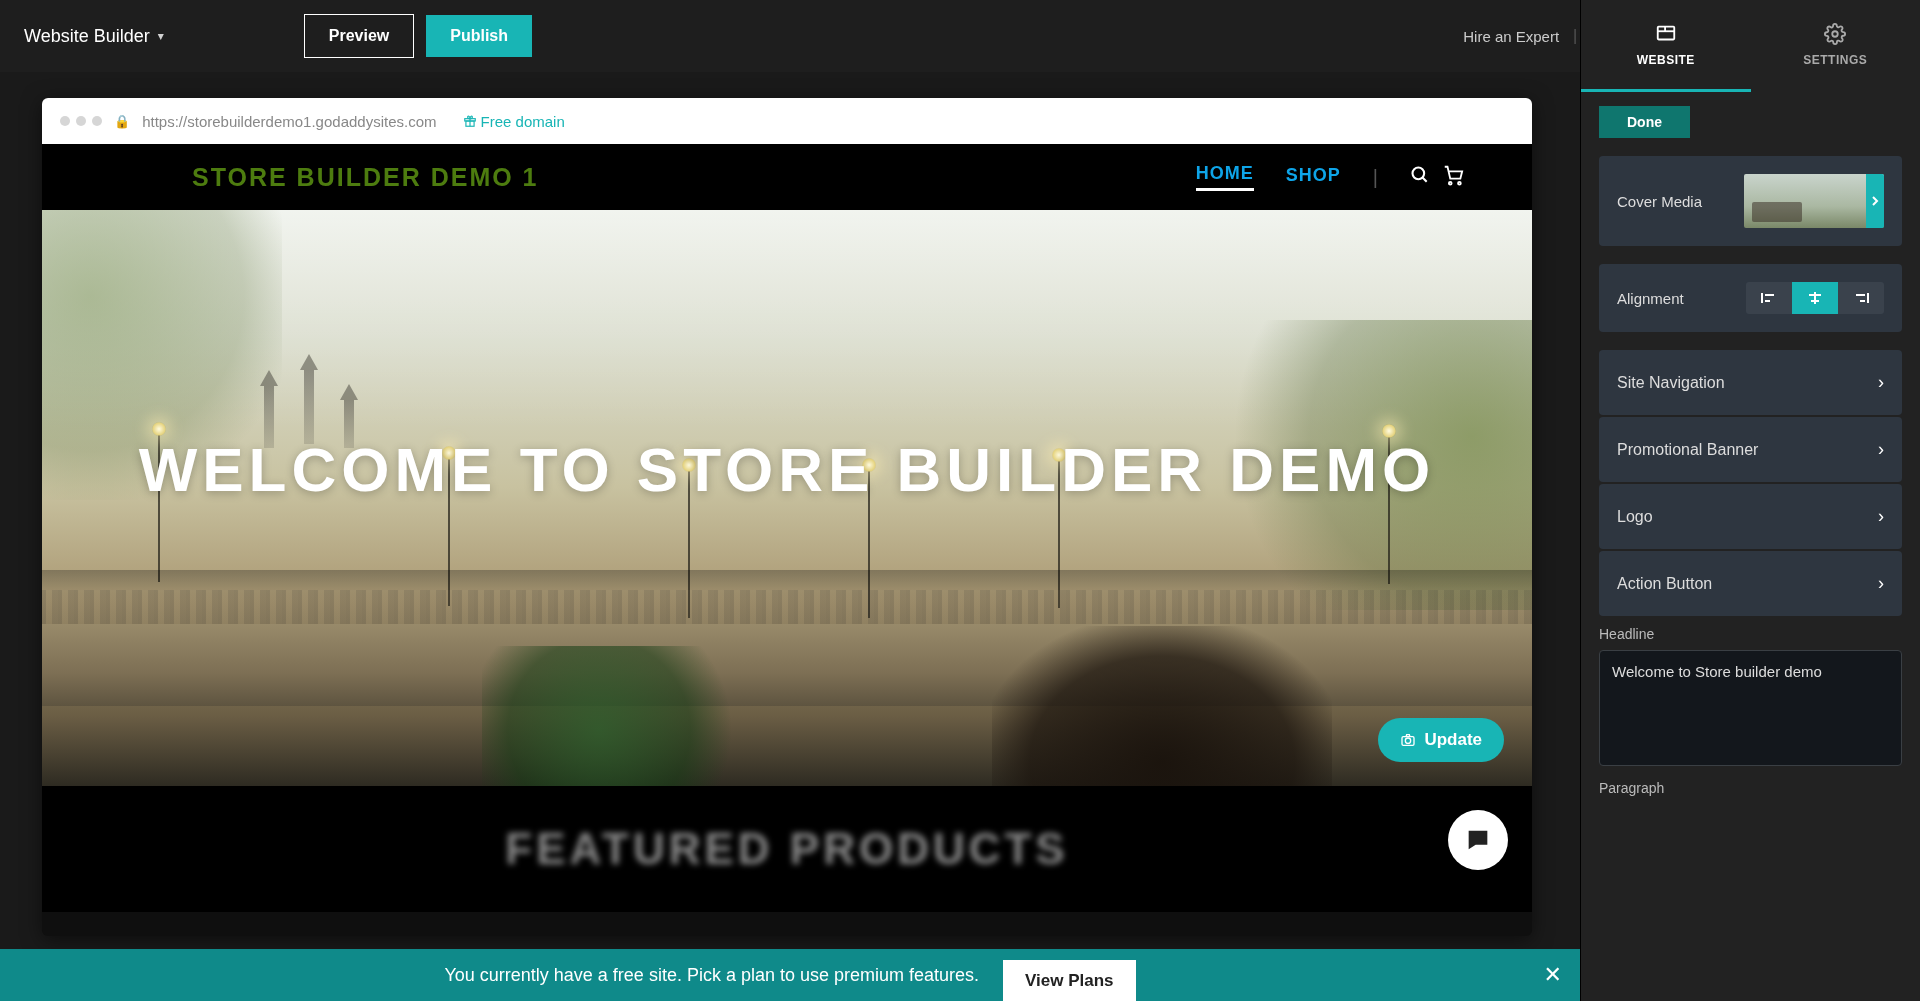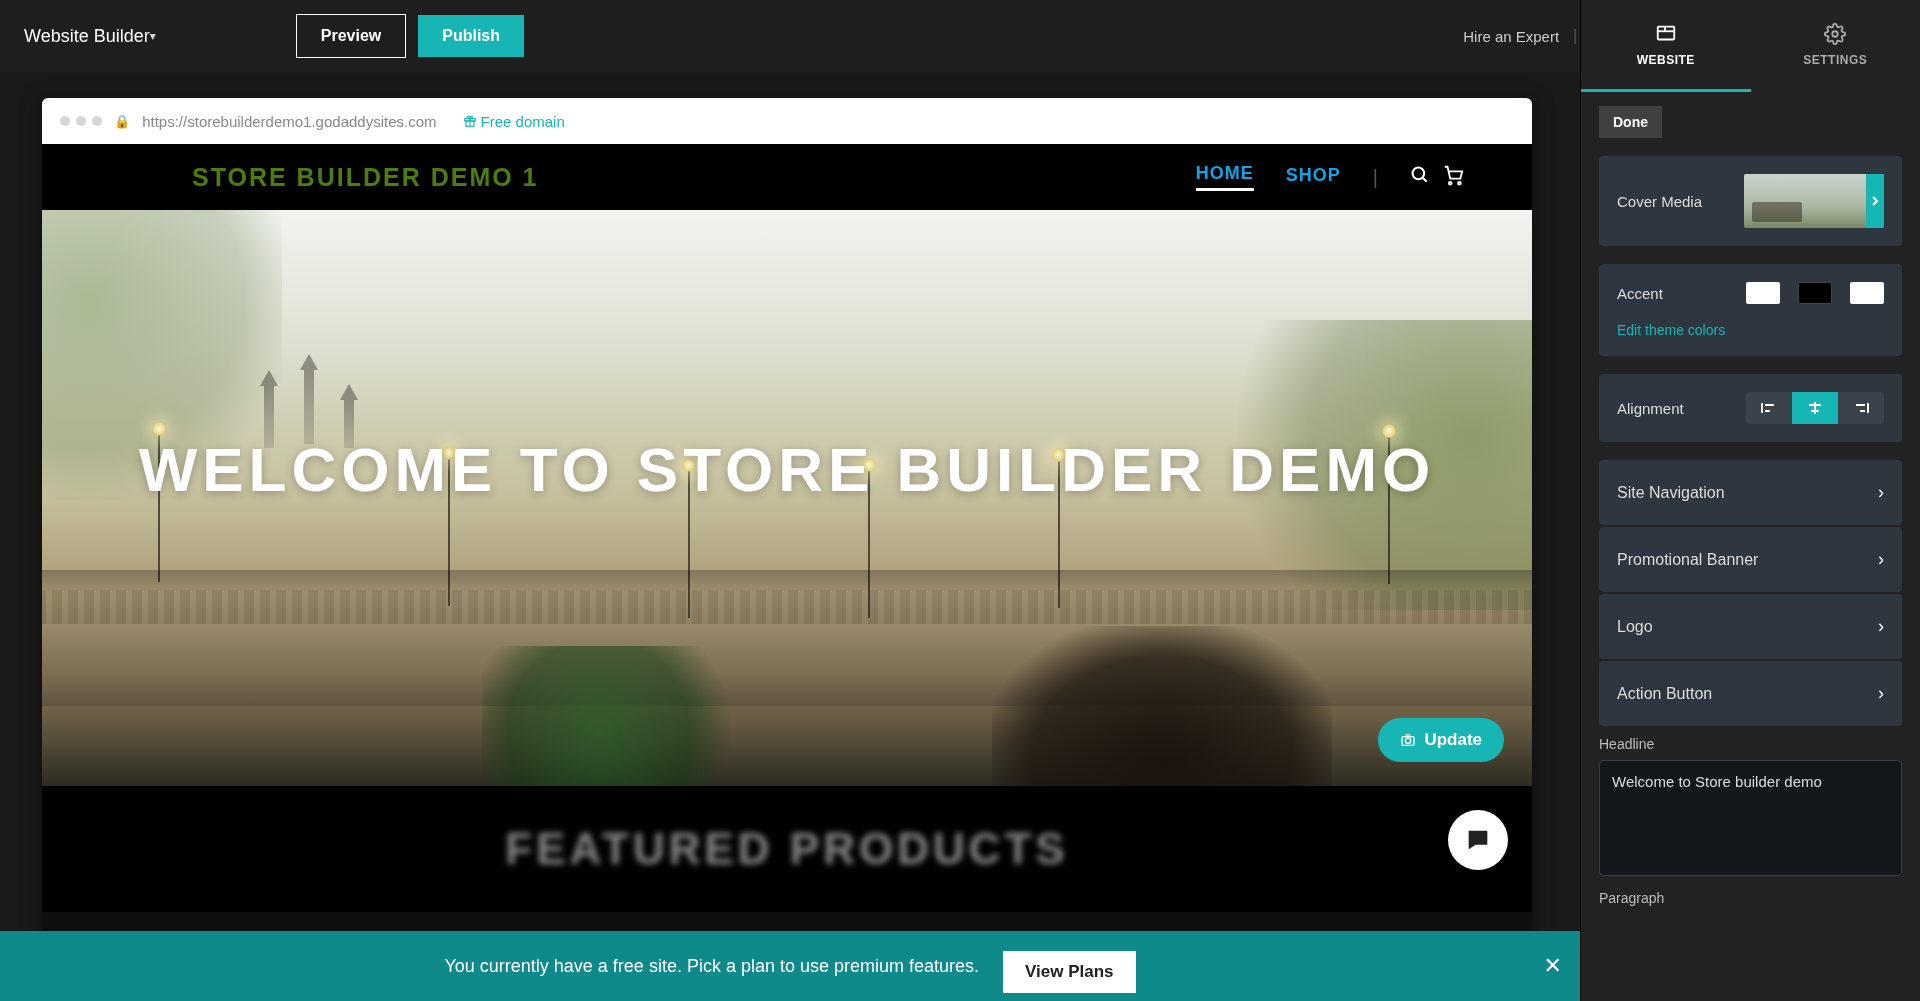--- a/index.html
+++ b/index.html
@@ -1,38 +1,38 @@
 <!DOCTYPE html>
 <html><head>
 <meta charset="utf-8">
 <style>
 * { margin: 0; padding: 0; box-sizing: border-box; }
 body { font-family: -apple-system, BlinkMacSystemFont, "Segoe UI", Arial, sans-serif; background: #1a1a1a; color: #fff; width: 1920px; height: 1001px; overflow: hidden; position: relative; }
 
 
 .topbar { height: 72px; background: #1e1e1e; display: flex; align-items: center; padding: 0 24px; }
-.brand { display: flex; align-items: center; gap: 0; font-size: 18px; font-weight: 500; margin-right: 140px; }
+.brand { display: flex; align-items: center; gap: 8px; font-size: 18px; font-weight: 500; margin-right: 140px; }
 .brand-caret { font-size: 12px; opacity: .8; }
 .preview-btn { border: 1px solid #fff; background: transparent; color: #fff; padding: 12px 24px; font-size: 16px; font-weight: 600; cursor: pointer; margin-right: 12px; }
 .publish-btn { border: none; background: #18b5b5; color: #fff; padding: 12px 24px; font-size: 16px; font-weight: 600; cursor: pointer; }
 .topbar-spacer { flex: 1; }
 .top-link { color: #ccc; font-size: 15px; text-decoration: none; }
 .top-sep { color: #555; margin: 0 14px; }
 .next-steps-btn { border: 1px solid #555; background: transparent; color: #fff; padding: 10px 20px; font-size: 16px; font-weight: 600; cursor: pointer; display: flex; align-items: center; gap: 10px; margin-left: 24px; margin-right: 48px; }
 
 
 .right-panel { position: absolute; right: 0; top: 0; width: 340px; height: 100%; background: #222; border-left: 1px solid #000; display: flex; flex-direction: column; overflow-y: auto; }
 .panel-tabs { display: flex; height: 92px; }
 .panel-tab { flex: 1; display: flex; flex-direction: column; align-items: center; justify-content: center; gap: 8px; cursor: pointer; color: #aaa; font-size: 12px; font-weight: 600; letter-spacing: .5px; border-bottom: 3px solid transparent; }
 .panel-tab.active { color: #fff; border-bottom-color: #18b5b5; }
 .panel-tab svg { width: 22px; height: 22px; }
 .theme-circle { width: 20px; height: 20px; border-radius: 50%; background: conic-gradient(#ff4d4d, #ffd24d, #4dff7a, #4dd2ff, #7a4dff, #ff4dd2, #ff4d4d); border: 1px solid #666; }
 
 .panel-body { padding: 14px 18px 40px; }
-.done-btn { background: #404040; color: #fff; border: none; padding: 8px 14px; font-size: 14px; font-weight: 600; cursor: pointer; margin-bottom: 18px; }
+.done-btn { background: #0f766e; color: #fff; border: none; padding: 8px 28px; font-size: 14px; font-weight: 600; cursor: pointer; margin-bottom: 18px; }
 .card { background: #2e3640; border-radius: 4px; margin-bottom: 18px; }
 .card-row { display: flex; align-items: center; justify-content: space-between; padding: 18px; }
 .card-label { font-size: 15px; color: #ddd; }
 .cover-thumb-wrap { position: relative; width: 140px; height: 54px; }
 .cover-thumb { width: 140px; height: 54px; background: linear-gradient(to bottom, #c9d4cc 0%, #aab8a2 60%, #7a8868 100%); border-radius: 2px; position: relative; overflow: hidden; }
 .cover-thumb::after { content: ""; position: absolute; left: 8px; top: 28px; width: 50px; height: 20px; background: rgba(60,50,40,.55); border-radius: 2px; }
 .cover-arrow { position: absolute; right: 0; top: 50%; transform: translateY(-50%); width: 18px; height: 54px; background: #18b5b5; display: flex; align-items: center; justify-content: center; border-radius: 0 2px 2px 0; }
 .swatches { display: flex; gap: 18px; }
 .swatch { width: 34px; height: 22px; border-radius: 2px; cursor: pointer; }
 .sw1 { background: #fff; }
@@ -83,21 +83,21 @@
 .spire { position: absolute; top: 176px; width: 10px; height: 62px; background: linear-gradient(to bottom, rgba(80,78,70,.55), rgba(80,78,70,.2)); }
 .spire::before { content:""; position:absolute; left:-4px; top:-16px; width:0; height:0; border-left:9px solid transparent; border-right:9px solid transparent; border-bottom:16px solid rgba(80,78,70,.55); }
 .hero-headline { position: absolute; left: 0; width: 100%; top: 224px; text-align: center; font-size: 62px; font-weight: 900; letter-spacing: 5px; color: #fff; text-shadow: 0 2px 10px rgba(0,0,0,.25); }
 .update-btn { position: absolute; right: 28px; bottom: 24px; background: #18b5b5; color: #fff; border: none; border-radius: 24px; padding: 12px 22px; font-size: 17px; font-weight: 600; cursor: pointer; display: flex; align-items: center; gap: 8px; }
 
 .featured { height: 126px; background: #000; display: flex; align-items: center; justify-content: center; position: relative; }
 .featured .title { font-size: 44px; font-weight: 900; letter-spacing: 4px; color: #888; filter: blur(3px); }
 .chat-fab { position: absolute; right: 24px; top: 24px; width: 60px; height: 60px; border-radius: 50%; background: #fff; display: flex; align-items: center; justify-content: center; cursor: pointer; box-shadow: 0 3px 10px rgba(0,0,0,.4); }
 
 
-.bottom-banner { position: absolute; left: 0; bottom: 0; width: 1580px; height: 70px; background: #0f8a8a; display: flex; align-items: center; justify-content: center; gap: 24px; }
+.bottom-banner { position: absolute; left: 0; bottom: 0; width: 1580px; height: 52px; background: #0f8a8a; display: flex; align-items: center; justify-content: center; gap: 24px; }
 .banner-text { font-size: 18px; font-weight: 500; }
 .view-plans-btn { background: #fff; color: #222; border: none; padding: 11px 22px; font-size: 17px; font-weight: 600; cursor: pointer; margin-top: 12px; }
 .banner-close { position: absolute; right: 18px; top: 50%; transform: translateY(-50%); color: #fff; font-size: 22px; cursor: pointer; background: none; border: none; }
 </style>
 </head>
 <body>
 
 <div class="topbar">
   <div class="brand">
     <span>Website Builder</span>
@@ -149,31 +149,20 @@
           <div class="cover-thumb"></div>
           <div class="cover-arrow">
             <svg width="8" height="12" viewBox="0 0 8 12" fill="none" stroke="#fff" stroke-width="2">
                 <polyline points="2,2 6,6 2,10"></polyline>
               </svg>
           </div>
         </div>
       </div>
     </div>
 
-    <div class="card">
-      <div class="card-row">
-        <span class="card-label">Accent</span>
-        <div class="swatches">
-          <div class="swatch sw1"></div>
-          <div class="swatch sw2"></div>
-          <div class="swatch sw3"></div>
-        </div>
-      </div>
-      <div class="edit-colors">Edit theme colors</div>
-    </div>
 
     <div class="card">
       <div class="card-row">
         <span class="card-label">Alignment</span>
         <div class="align-btns">
           <div class="align-btn">
             <svg viewBox="0 0 18 14" stroke="#fff" stroke-width="2">
                 <line x1="2" y1="2" x2="2" y2="12"></line>
                 <line x1="5" y1="4" x2="14" y2="4"></line>
                 <line x1="5" y1="10" x2="10" y2="10"></line>

